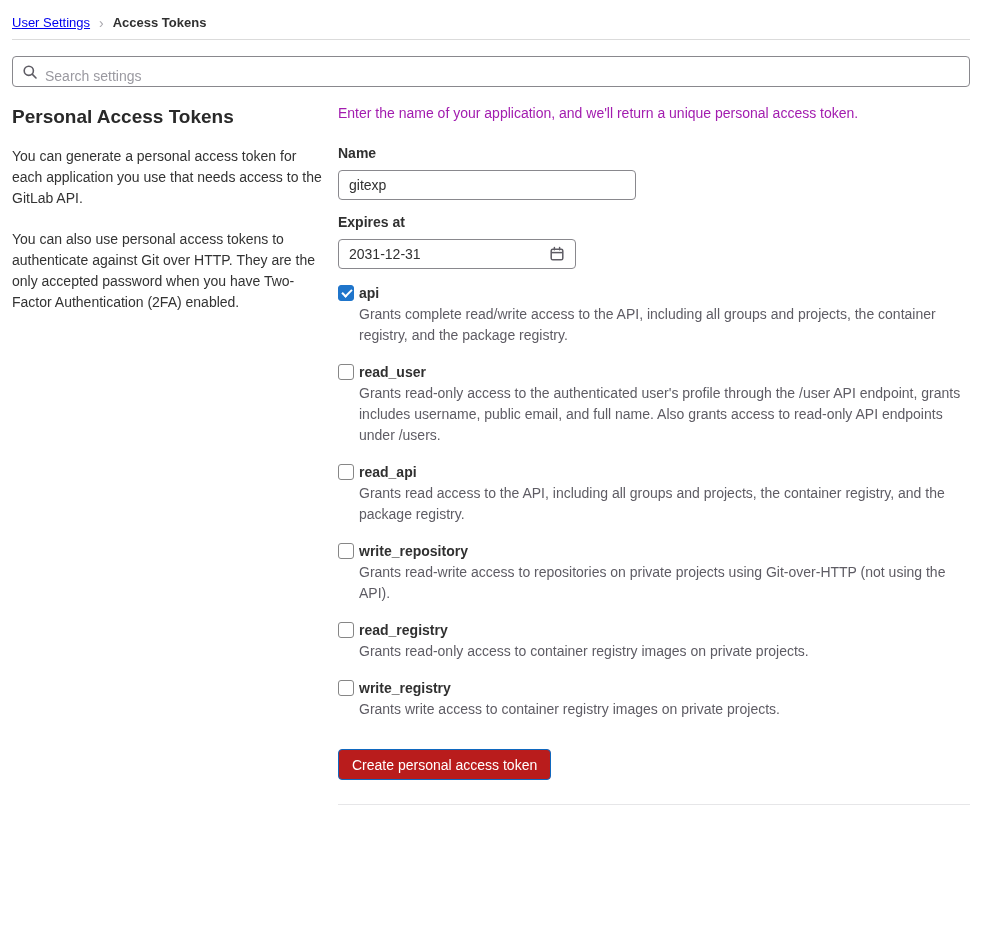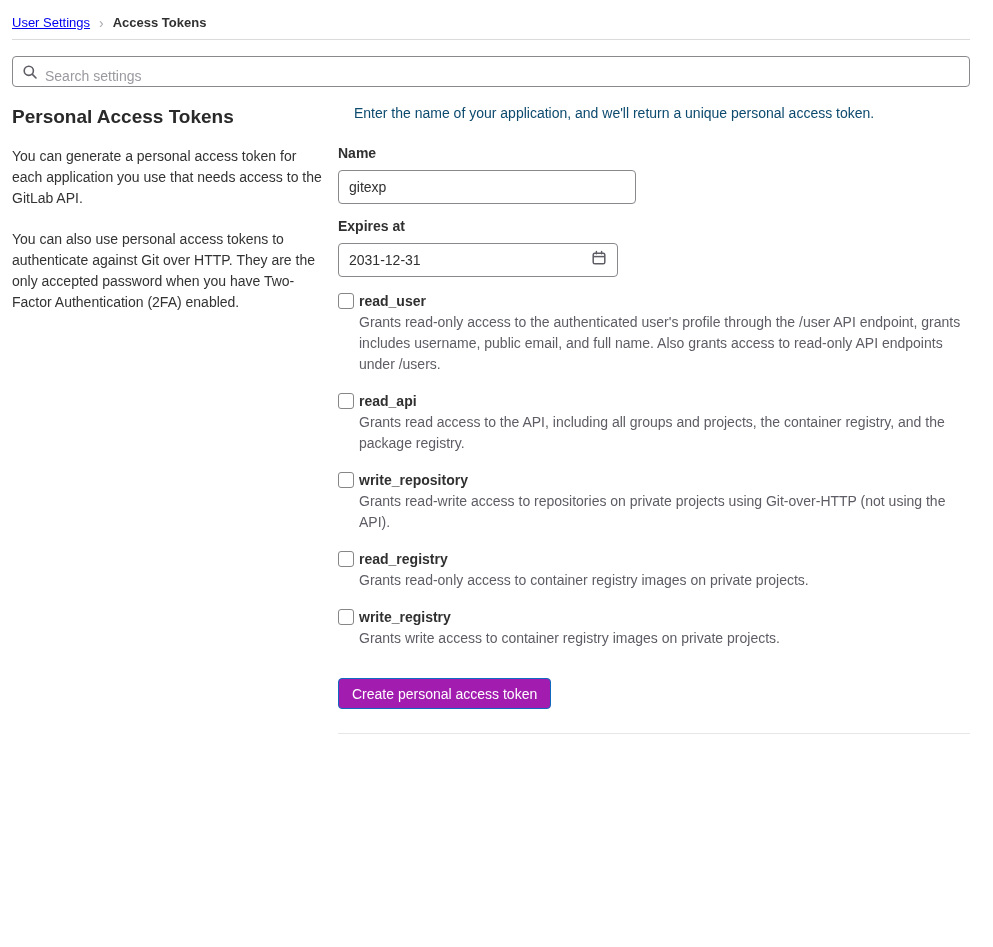--- a/index.html
+++ b/index.html
@@ -29,29 +29,29 @@
   .search-icon { position: absolute; left: 10px; top: 8px; width: 16px; height: 16px; }
 
   
   .columns { display: flex; gap: 16px; margin-top: 16px; }
   .left-col { width: 310px; flex: none; }
   .left-col h2 { font-size: 19px; font-weight: 700; margin: 3px 0 18px 0; color: #292929; }
   .left-col p { margin: 0 0 20px 0; line-height: 21px; color: #333333; }
   .right-col { flex: 1; min-width: 0; }
 
   .form-title { font-size: 14px; font-weight: 700; margin: 1px 0 13px 0; }
-  .form-desc { margin: 0 0 22px 16px; line-height: 20px; color: #0c4a6e; }
+  .form-desc { margin: 0 0 22px 0; line-height: 20px; color: #a21caf; }
   .field-label { display: block; font-weight: 700; margin: 0 0 9px 0; }
 
   .text-input {
     height: 30px; border: 1px solid #89888d; border-radius: 4px;
-    padding: 16px 10px; font: inherit; font-size: 14px; color: #303030; outline: none;
+    padding: 8px 10px; font: inherit; font-size: 14px; color: #303030; outline: none;
   }
   .name-input { width: 298px; display: block; margin-bottom: 14px; }
-  .date-wrap { position: relative; width: 280px; margin-bottom: 14px; }
+  .date-wrap { position: relative; width: 238px; margin-bottom: 14px; }
   .date-input { width: 100%; padding-right: 34px; }
   .cal-icon { position: absolute; right: 11px; top: 7px; width: 16px; height: 16px; pointer-events: none; }
 
   .scopes-label { margin-bottom: 14px; }
 
   .scope-row { display: flex; align-items: flex-start; margin-bottom: 16px; }
   .checkbox {
     width: 16px; height: 16px; flex: none; margin-top: 2px;
     border: 1px solid #868686; border-radius: 3px; background: #fff;
     position: relative; cursor: pointer;
@@ -61,21 +61,21 @@
     content: ""; position: absolute; left: 5px; top: 1px;
     width: 4px; height: 8px; border: solid #fff; border-width: 0 2px 2px 0;
     transform: rotate(45deg);
   }
   .scope-text { margin-left: 5px; }
   .scope-name { display: block; font-weight: 700; line-height: 21px; cursor: pointer; }
   .scope-desc { line-height: 21px; color: #5e5c64; }
 
   .submit-btn {
     margin-top: 13px; height: 31px; padding: 0 13px;
-    background: #a21caf; border: 1px solid #1068bf; border-radius: 4px;
+    background: #b91c1c; border: 1px solid #1068bf; border-radius: 4px;
     color: #ffffff; font: inherit; font-size: 14px; cursor: pointer;
   }
   .bottom-divider { border: 0; border-top: 1px solid #e6e6e8; margin: 24px 0 0 0; }
 </style>
 </head>
 <body>
 
 <div class="page">
 
   <nav class="breadcrumb">
@@ -116,20 +116,27 @@
         <span class="cal-icon">
           <svg width="16" height="16" viewBox="0 0 16 16">
             <rect x="2.2" y="3.2" width="11.6" height="10.6" rx="1.6" fill="none" stroke="#5e5c64" stroke-width="1.5"></rect>
             <path d="M2.5 6.6 H13.5" stroke="#5e5c64" stroke-width="1.5"></path>
             <path d="M5.4 1.4 V3.8 M10.6 1.4 V3.8" stroke="#5e5c64" stroke-width="1.5" stroke-linecap="round"></path>
           </svg>
         </span>
       </div>
 
 
+      <div class="scope-row">
+        <span class="checkbox checked"></span>
+        <div class="scope-text">
+          <label class="scope-name">api</label>
+          <div class="scope-desc">Grants complete read/write access to the API, including all groups and projects, the container registry, and the package registry.</div>
+        </div>
+      </div>
 
       <div class="scope-row">
         <span class="checkbox"></span>
         <div class="scope-text">
           <label class="scope-name">read_user</label>
           <div class="scope-desc">Grants read-only access to the authenticated user's profile through the /user API endpoint, grants includes username, public email, and full name. Also grants access to read-only API endpoints under /users.</div>
         </div>
       </div>
 
       <div class="scope-row">

